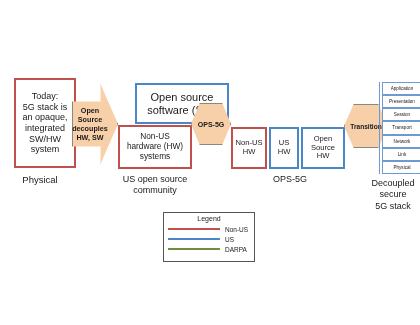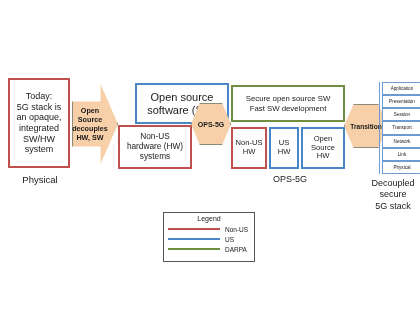--- a/index.html
+++ b/index.html
@@ -20,21 +20,21 @@
     background:#ffffff;
     display:flex;align-items:center;justify-content:center;
     text-align:center;
     line-height:1.18;
   }
   .red{border:2px solid #c0504d;}
   .blue{border:2px solid #4a87c8;}
   .green{border:2px solid #6d8f3f;}
 
   
-  #stage1-box{left:8px;top:78px;width:62px;height:90px;font-size:9px;}
+  #stage1-box{left:14px;top:78px;width:62px;height:90px;font-size:9px;}
   #stage1-caption{position:absolute;left:0px;top:174px;width:80px;text-align:center;font-size:9.5px;}
 
   
   .arrow{
     position:absolute;
     background:#f7cfa8;
     border:1px solid #8a8a7a;
     display:flex;align-items:center;justify-content:center;
     text-align:center;
     box-sizing:border-box;
@@ -107,28 +107,26 @@
   <div class="arrow arrow-shape" id="arrow1">
     <span class="lbl">Open<br>Source<br>decouples<br>HW, SW</span>
   </div>
 
   <div class="box blue" id="stage2-sw">
     <span>Open source<br>software (SW)</span>
   </div>
   <div class="box red" id="stage2-hw">
     <span>Non-US<br>hardware (HW)<br>systems</span>
   </div>
+  <div id="stage2-caption">US open source<br>community</div>
 
   <div class="arrow arrow-hex" id="arrow2">
     <span>OPS-5G</span>
   </div>
 
-  <div class="box green" id="stage3-sw">
-    <span>Secure open source SW<br>Fast SW development</span>
-  </div>
   <div class="box red" id="stage3-hw1">
     <span>Non-US<br>HW</span>
   </div>
   <div class="box blue" id="stage3-hw2">
     <span>US<br>HW</span>
   </div>
   <div class="box blue" id="stage3-hw3">
     <span>Open<br>Source<br>HW</span>
   </div>
   <div id="stage3-caption">OPS-5G</div>

